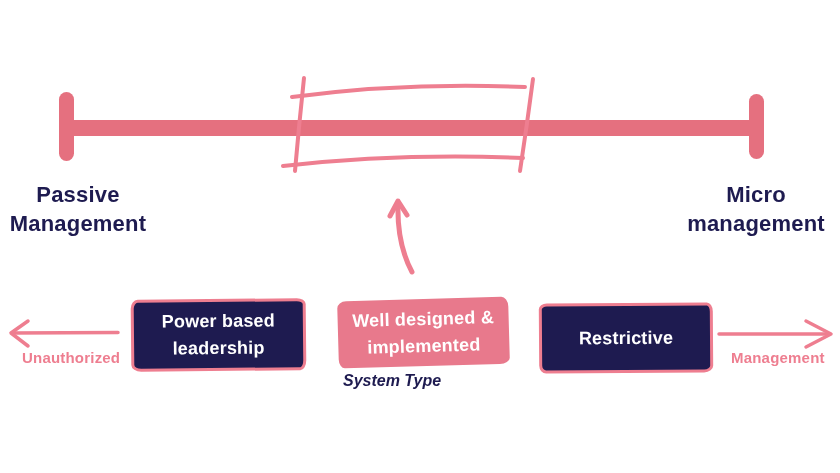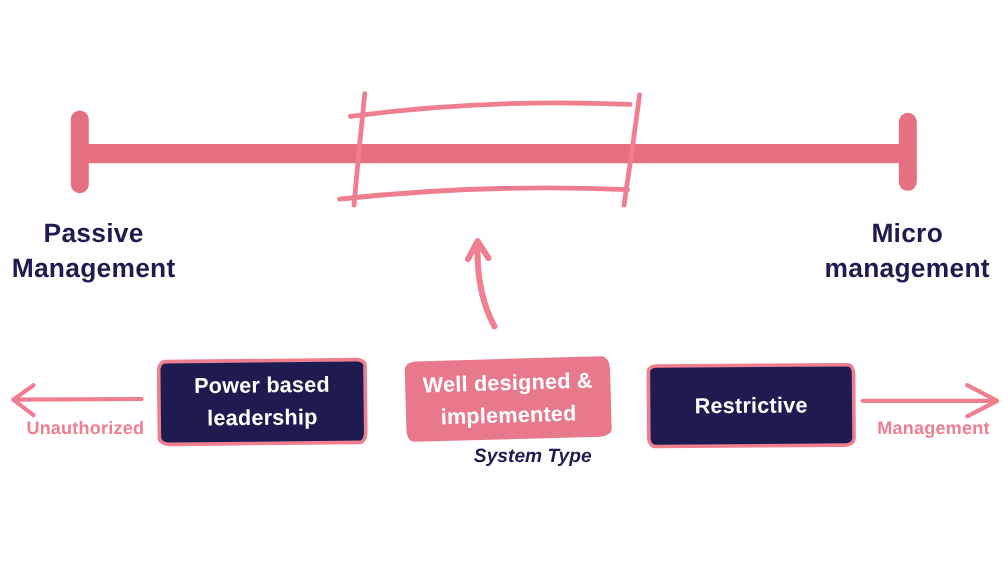--- a/index.html
+++ b/index.html
@@ -61,21 +61,21 @@
     transform:rotate(-1.6deg);
   }
   .box-restrictive{
     left:539px;top:303px;width:174px;height:70px;
     border-radius:8px 6px 9px 7px / 6px 9px 7px 8px;
     transform:rotate(-0.4deg);
   }
   .caption-italic{
     position:absolute;
     left:343px;top:372px;width:150px;
-    text-align:right;
+    text-align:left;
     color:var(--navy);
     font-size:16px;font-weight:bold;font-style:italic;
   }
   .arrow-caption{
     position:absolute;
     color:var(--hand-pink);
     font-size:15px;font-weight:bold;
     text-align:left;
     letter-spacing:.2px;
   }

